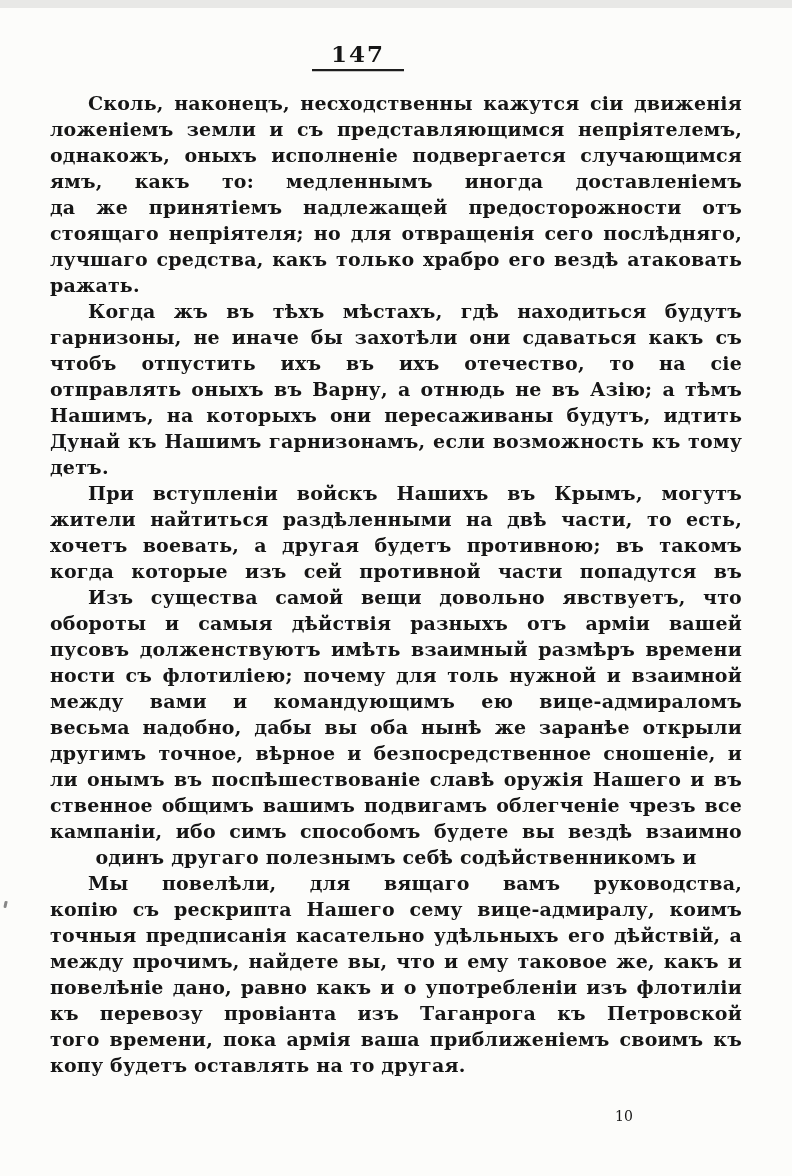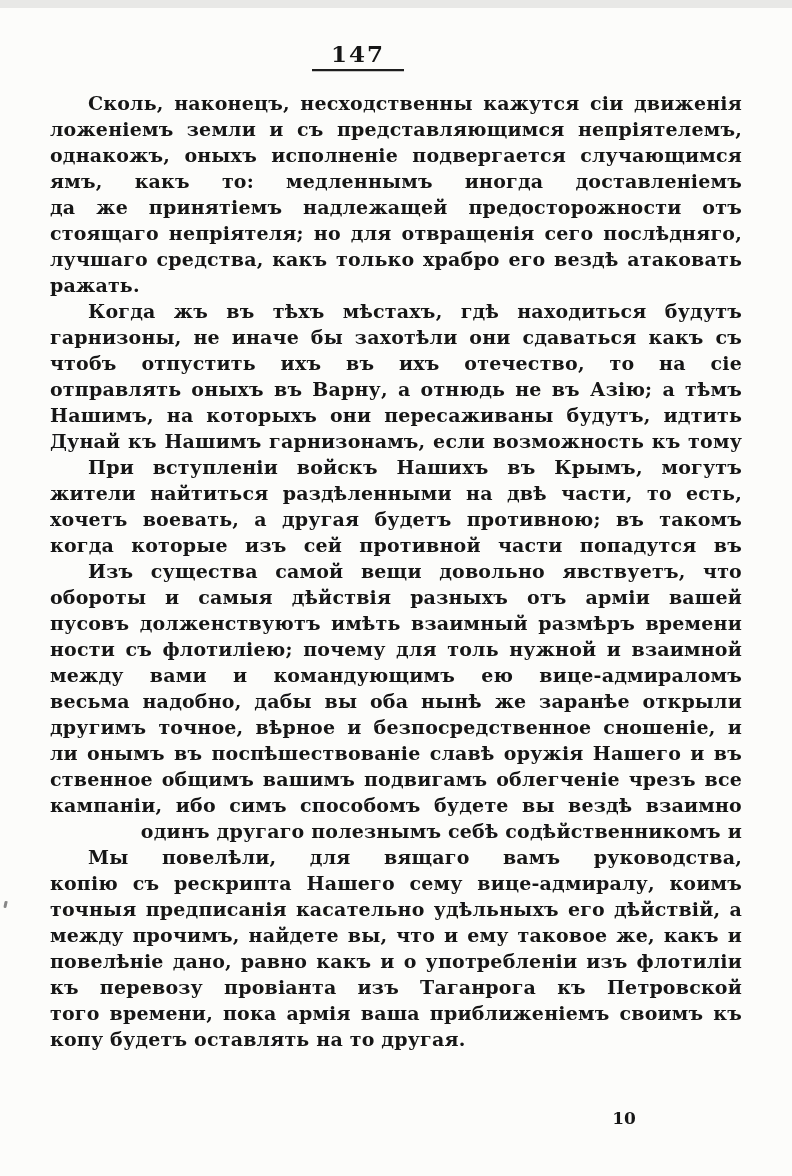--- a/index.html
+++ b/index.html
@@ -52,31 +52,31 @@
     height: 26px;
     overflow: hidden;
     text-align: justify;
     text-align-last: justify;
     white-space: normal;
   }
   .text-line.indent {
     text-indent: 38px;
   }
   .text-line.last {
-    text-align: right;
+    text-align: center;
     text-align-last: left;
   }
   .signature-mark {
     position: absolute;
     top: 1100px;
     left: 606px;
     width: 36px;
     text-align: center;
-    font-size: 17px;
-    font-weight: 700;
+    font-size: 14px;
+    font-weight: 400;
   }
   .scan-speckle {
     position: absolute;
     top: 893px;
     left: 4px;
     width: 3px;
     height: 7px;
     background: #555;
     border-radius: 2px 0 2px 2px;
     transform: rotate(12deg);
@@ -101,20 +101,21 @@
       <div class="text-line">да же принятіемъ надлежащей предосторожности отъ толпы пред-</div>
       <div class="text-line">стоящаго непріятеля; но для отвращенія сего послѣдняго, нѣтъ</div>
       <div class="text-line">лучшаго средства, какъ только храбро его вездѣ атаковать и по-</div>
       <div class="text-line last">ражать.</div>
       <div class="text-line indent">Когда жъ въ тѣхъ мѣстахъ, гдѣ находиться будутъ турецкіе</div>
       <div class="text-line">гарнизоны, не иначе бы захотѣли они сдаваться какъ съ тѣмъ,</div>
       <div class="text-line">чтобъ отпустить ихъ въ ихъ отечество, то на сіе соглашаться и</div>
       <div class="text-line">отправлять оныхъ въ Варну, а отнюдь не въ Азію; а тѣмъ судамъ</div>
       <div class="text-line">Нашимъ, на которыхъ они пересаживаны будутъ, идтить уже въ</div>
       <div class="text-line">Дунай къ Нашимъ гарнизонамъ, если возможность къ тому бу-</div>
+      <div class="text-line last">детъ.</div>
       <div class="text-line indent">При вступленіи войскъ Нашихъ въ Крымъ, могутъ тамошніе</div>
       <div class="text-line">жители найтиться раздѣленными на двѣ части, то есть, одна не за-</div>
       <div class="text-line">хочетъ воевать, а другая будетъ противною; въ такомъ случаѣ</div>
       <div class="text-line">когда которые изъ сей противной части попадутся въ плѣнъ, то</div>
       <div class="text-line indent">Изъ существа самой вещи довольно явствуетъ, что движенія,</div>
       <div class="text-line">обороты и самыя дѣйствія разныхъ отъ арміи вашей частныхъ кор-</div>
       <div class="text-line">пусовъ долженствуютъ имѣть взаимный размѣръ времени и способ-</div>
       <div class="text-line">ности съ флотиліею; почему для толь нужной и взаимной связи</div>
       <div class="text-line">между вами и командующимъ ею вице-адмираломъ Сенявинымъ</div>
       <div class="text-line">весьма надобно, дабы вы оба нынѣ же заранѣе открыли одинъ съ</div>

